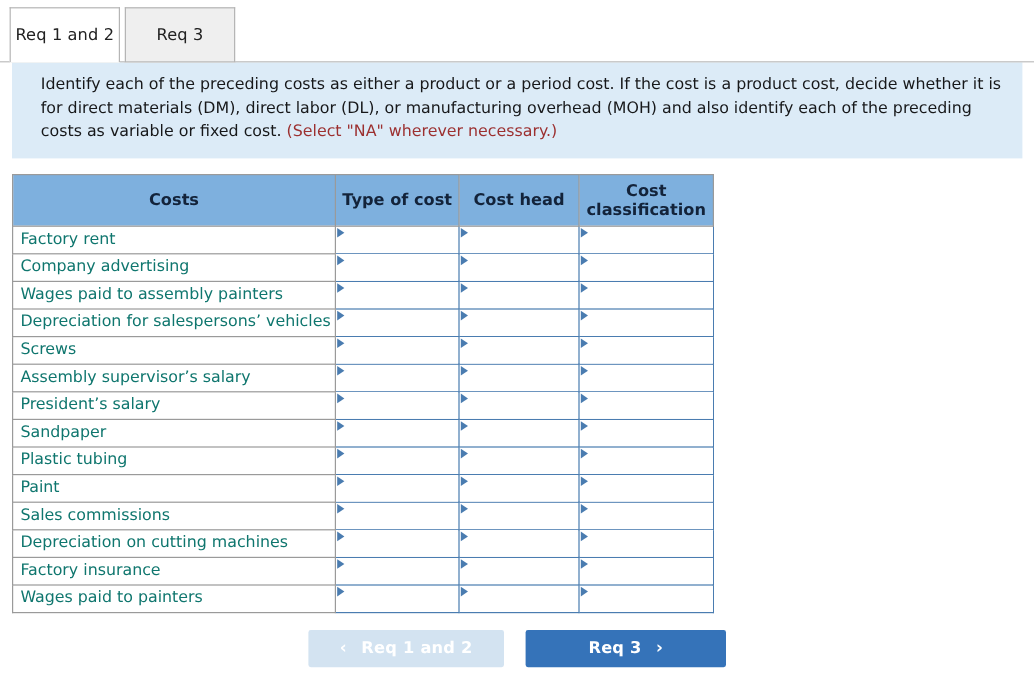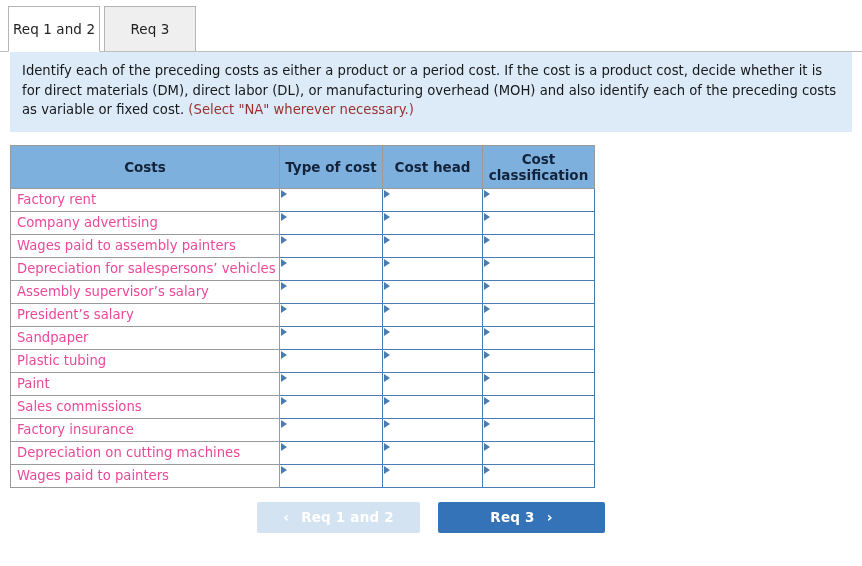--- a/index.html
+++ b/index.html
@@ -56,21 +56,21 @@
     width: 92px;
     background: #efefef;
     border-bottom: 1px solid #bdbdbd;
     z-index: 2;
   }
 
   
   .instruction-banner {
     margin: 0 10px;
     background: #dcebf7;
-    padding: 9px 12px 12px 12px;
+    padding: 9px 12px 12px 24px;
     box-sizing: border-box;
     line-height: 1.48;
     font-size: 13.2px;
     color: #17181a;
   }
   .instruction-note {
     color: #9c3030;
   }
 
   
@@ -100,21 +100,21 @@
   table.cost-table th.col-head  { width: 100px; }
   table.cost-table th.col-class { width: 112px; }
 
   td.cost-label {
     border: 1px solid #9a9a9a;
     border-top: none;
     padding: 3px 0 3px 6px;
     height: 23px;
     box-sizing: border-box;
     font-size: 13.2px;
-    color: #ec4899;
+    color: #0f766e;
     background: #ffffff;
     white-space: nowrap;
     overflow: hidden;
   }
   tr.cost-row:first-child td.cost-label { border-top: 1px solid #9a9a9a; }
 
   td.dropdown-cell {
     border: 1px solid #4a7cb0;
     padding: 0;
     height: 23px;
@@ -243,20 +243,32 @@
             <span class="marker"></span>
           </td>
           <td class="dropdown-cell">
             <span class="marker"></span>
           </td>
           <td class="dropdown-cell">
             <span class="marker"></span>
           </td>
         </tr>
         <tr class="cost-row">
+          <td class="cost-label">Screws</td>
+          <td class="dropdown-cell">
+            <span class="marker"></span>
+          </td>
+          <td class="dropdown-cell">
+            <span class="marker"></span>
+          </td>
+          <td class="dropdown-cell">
+            <span class="marker"></span>
+          </td>
+        </tr>
+        <tr class="cost-row">
           <td class="cost-label">Assembly supervisor’s salary</td>
           <td class="dropdown-cell">
             <span class="marker"></span>
           </td>
           <td class="dropdown-cell">
             <span class="marker"></span>
           </td>
           <td class="dropdown-cell">
             <span class="marker"></span>
           </td>
@@ -315,33 +327,33 @@
             <span class="marker"></span>
           </td>
           <td class="dropdown-cell">
             <span class="marker"></span>
           </td>
           <td class="dropdown-cell">
             <span class="marker"></span>
           </td>
         </tr>
         <tr class="cost-row">
+          <td class="cost-label">Depreciation on cutting machines</td>
+          <td class="dropdown-cell">
+            <span class="marker"></span>
+          </td>
+          <td class="dropdown-cell">
+            <span class="marker"></span>
+          </td>
+          <td class="dropdown-cell">
+            <span class="marker"></span>
+          </td>
+        </tr>
+        <tr class="cost-row">
           <td class="cost-label">Factory insurance</td>
-          <td class="dropdown-cell">
-            <span class="marker"></span>
-          </td>
-          <td class="dropdown-cell">
-            <span class="marker"></span>
-          </td>
-          <td class="dropdown-cell">
-            <span class="marker"></span>
-          </td>
-        </tr>
-        <tr class="cost-row">
-          <td class="cost-label">Depreciation on cutting machines</td>
           <td class="dropdown-cell">
             <span class="marker"></span>
           </td>
           <td class="dropdown-cell">
             <span class="marker"></span>
           </td>
           <td class="dropdown-cell">
             <span class="marker"></span>
           </td>
         </tr>

